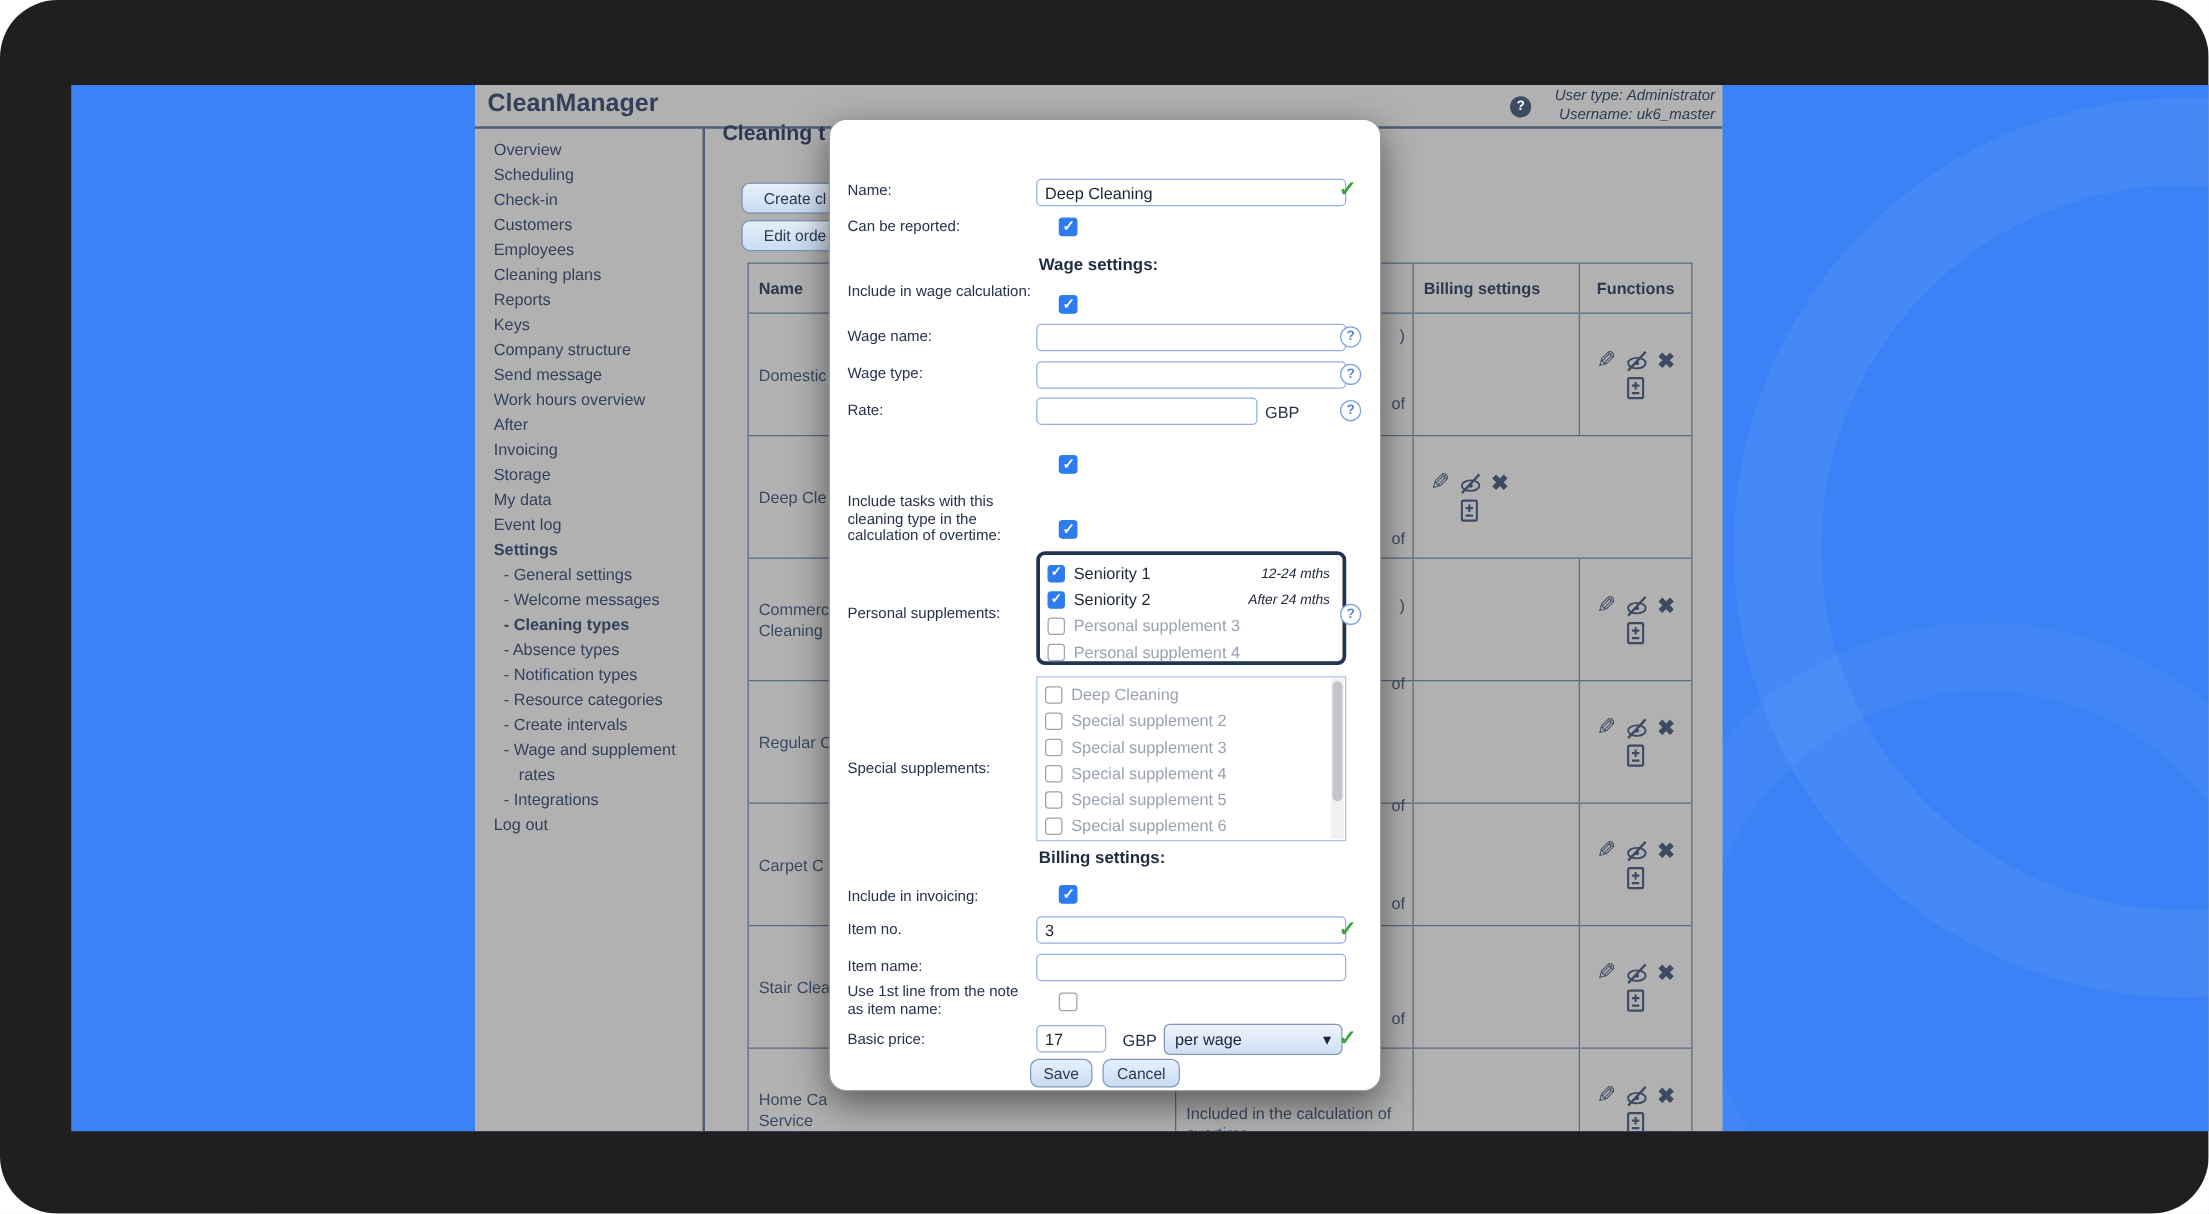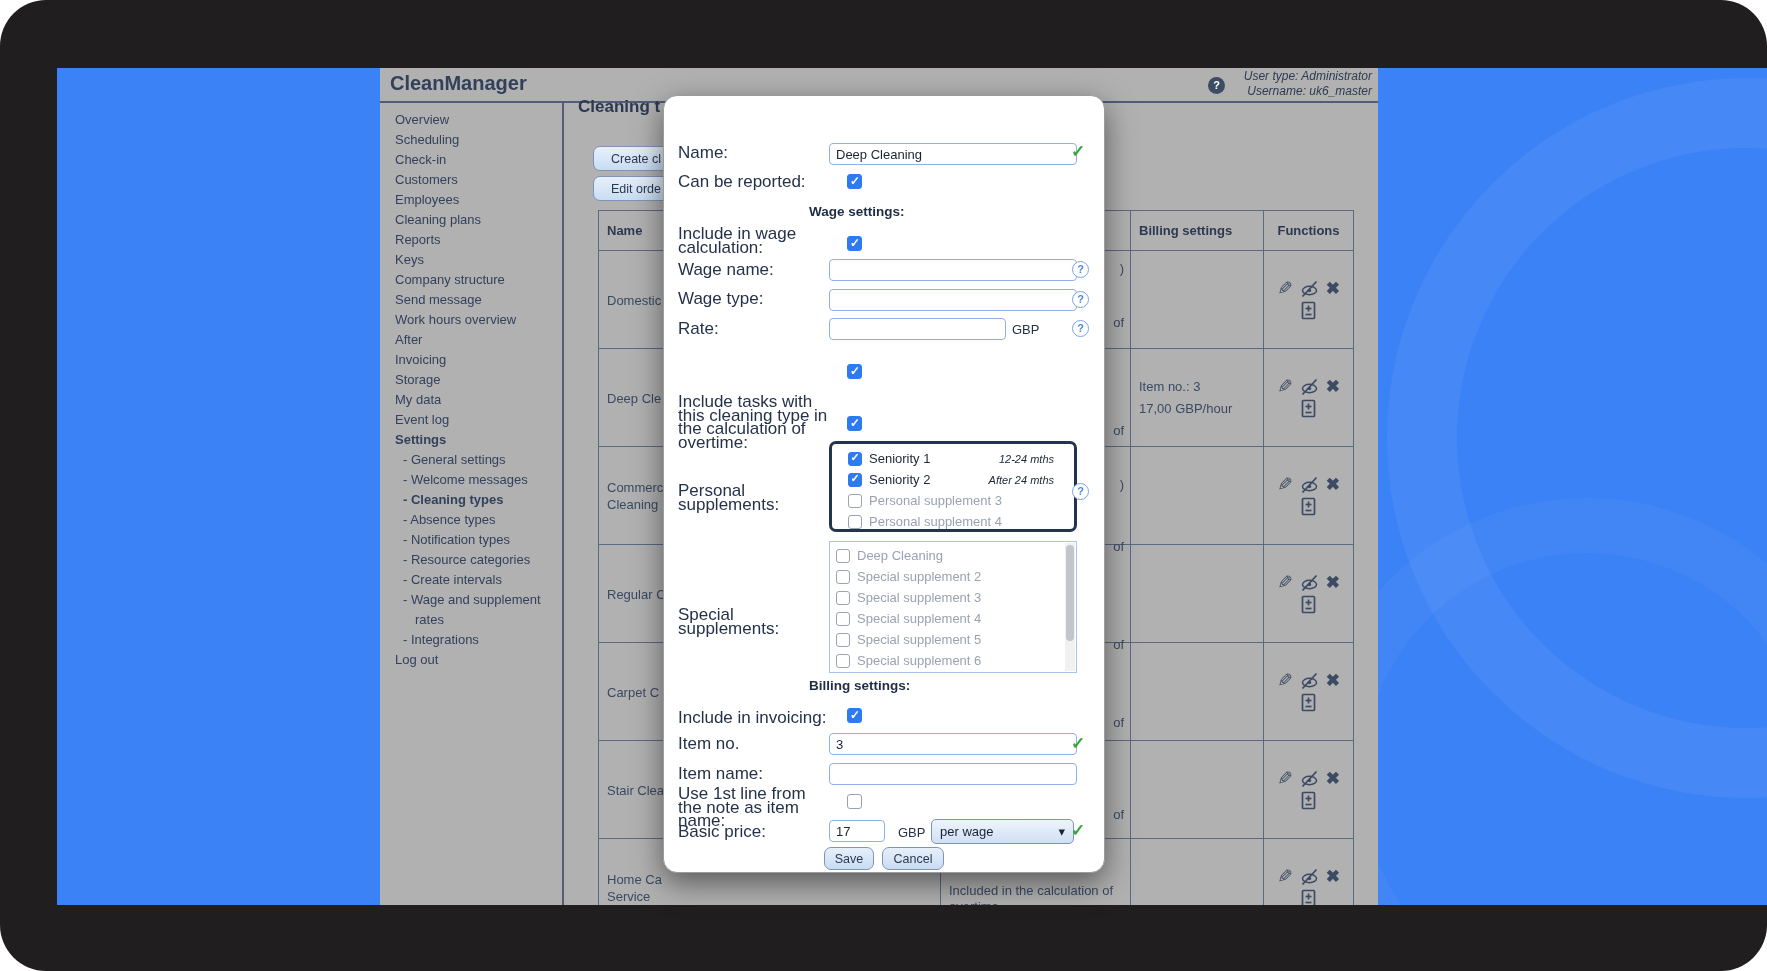--- a/index.html
+++ b/index.html
@@ -41,30 +41,30 @@
   .wage-text{position:absolute;left:8px;top:44px;width:174px;font-size:13px;line-height:16px;color:#3a4a63;}
   .bill-lines{position:absolute;left:8px;top:50%;transform:translateY(-50%);font-size:13px;line-height:22px;color:#3a4a63;}
   .fncell{display:flex;flex-direction:column;align-items:center;justify-content:center;gap:2px;}
   .fnrow{display:flex;align-items:center;justify-content:center;gap:6px;}
   .fn-ic{cursor:pointer;color:#3c4b63;}
   .fn-ic.pencil{font-size:19px;display:inline-block;transform:scaleX(-1);line-height:18px;}
   .fn-ic.xmark{font-size:17px;font-weight:bold;line-height:18px;}
   
   .modal{position:absolute;left:663px;top:95px;width:442px;height:778px;background:#fff;border:1px solid #9b9b9b;border-radius:14px;box-shadow:0 10px 30px rgba(0,0,0,0.5);z-index:5;color:#25324a;}
   .m-title{position:absolute;left:0;top:12px;width:100%;text-align:center;font-size:16.5px;font-weight:bold;color:#1f2c42;}
-  .mlabel{position:absolute;left:14px;width:150px;font-size:17px;line-height:13.5px;color:#25324a;}
-  .msection{position:absolute;left:145px;font-size:13.5px;font-weight:bold;color:#1f2c42;}
+  .mlabel{position:absolute;left:14px;width:150px;font-size:12px;line-height:13.5px;color:#25324a;}
+  .msection{position:absolute;left:167px;font-size:13.5px;font-weight:bold;color:#1f2c42;}
   .minput{position:absolute;left:165px;width:248px;height:22px;border:1.5px solid #8fb0e8;border-radius:4px;font-size:13px;padding:0 6px;color:#1a2433;background:#fff;font-family:"Liberation Sans",sans-serif;}
   .cb{position:absolute;width:15px;height:15px;border:1.5px solid #97a1b0;border-radius:3px;background:#fff;cursor:pointer;}
   .cb.checked{background:#2e7bf0;border-color:#2e7bf0;}
   .cb.checked::after{content:"✓";position:absolute;left:2px;top:-1px;color:#fff;font-size:12px;font-weight:bold;}
   .help{position:absolute;left:408px;width:17px;height:17px;border:1.5px solid #7aa4e4;border-radius:50%;color:#4f86d8;font-size:11px;font-weight:bold;text-align:center;line-height:15px;background:#fff;cursor:pointer;}
   .gcheck{position:absolute;left:407px;color:#3aa53a;font-size:17px;font-weight:bold;}
   .munit{position:absolute;font-size:13px;color:#25324a;}
-  .pbox{position:absolute;left:165px;top:345px;width:248px;height:91px;border:3px solid #22344f;border-radius:7px;background:#fff;padding:4px 16px;}
+  .pbox{position:absolute;left:165px;top:345px;width:248px;height:91px;border:3px solid #22344f;border-radius:7px;background:#fff;padding:4px 6px;}
   .sbox{position:absolute;left:165px;top:445px;width:248px;height:132px;border:1px solid #a9c4ea;background:#fff;padding:3px 6px 3px 6px;}
   .sscroll{position:absolute;right:1px;top:1px;width:10px;height:128px;background:#f1f1f1;cursor:pointer;}
   .sthumb{position:absolute;left:1px;top:2px;width:8px;height:96px;background:#c2c6cc;border-radius:4px;}
   .sup-row{position:relative;height:21px;display:flex;align-items:center;cursor:pointer;}
   .sup-cb{width:14px;height:14px;border:1.5px solid #9aa3b2;border-radius:3px;margin-right:7px;background:#fff;position:relative;flex:none;}
   .sup-cb.checked{background:#2e7bf0;border-color:#2e7bf0;}
   .sup-cb.checked::after{content:"✓";position:absolute;left:1.5px;top:-1.5px;color:#fff;font-size:11px;font-weight:bold;}
   .sup-label{font-size:13px;color:#9aa2b1;white-space:nowrap;}
   .sup-label.dark{color:#1c2636;}
   .sup-note{margin-left:auto;font-size:11px;font-style:italic;color:#1c2636;padding-right:4px;white-space:nowrap;}
@@ -162,26 +162,20 @@
   </div>
               </div>
             </div>
             <div class="trow">
               <div class="cell c-name">
                 <div class="name-txt">Deep Cle</div>
               </div>
               <div class="cell c-wage">
                 <span class="frag" style="top: 74px;">of</span>
               </div>
-              <div class="cell c-billing">
-                <div class="bill-lines">
-                  <div>Item no.: 3</div>
-                  <div>17,00 GBP/hour</div>
-                </div>
-              </div>
               <div class="cell c-fn fncell">
   <div class="fnrow">
     <span class="fn-ic pencil">✎</span>
     <svg class="fn-ic" width="21" height="20" viewBox="0 0 21 20">
                     <ellipse cx="10.5" cy="11.5" rx="7" ry="4.2" fill="none" stroke="#3c4b63" stroke-width="1.5"></ellipse>
                     <circle cx="10.5" cy="11.5" r="1.7" fill="#3c4b63"></circle>
                     <line x1="3.5" y1="17.5" x2="17.5" y2="2.5" stroke="#3c4b63" stroke-width="1.8"></line>
                   </svg>
     <span class="fn-ic xmark">✖</span>
   </div>

